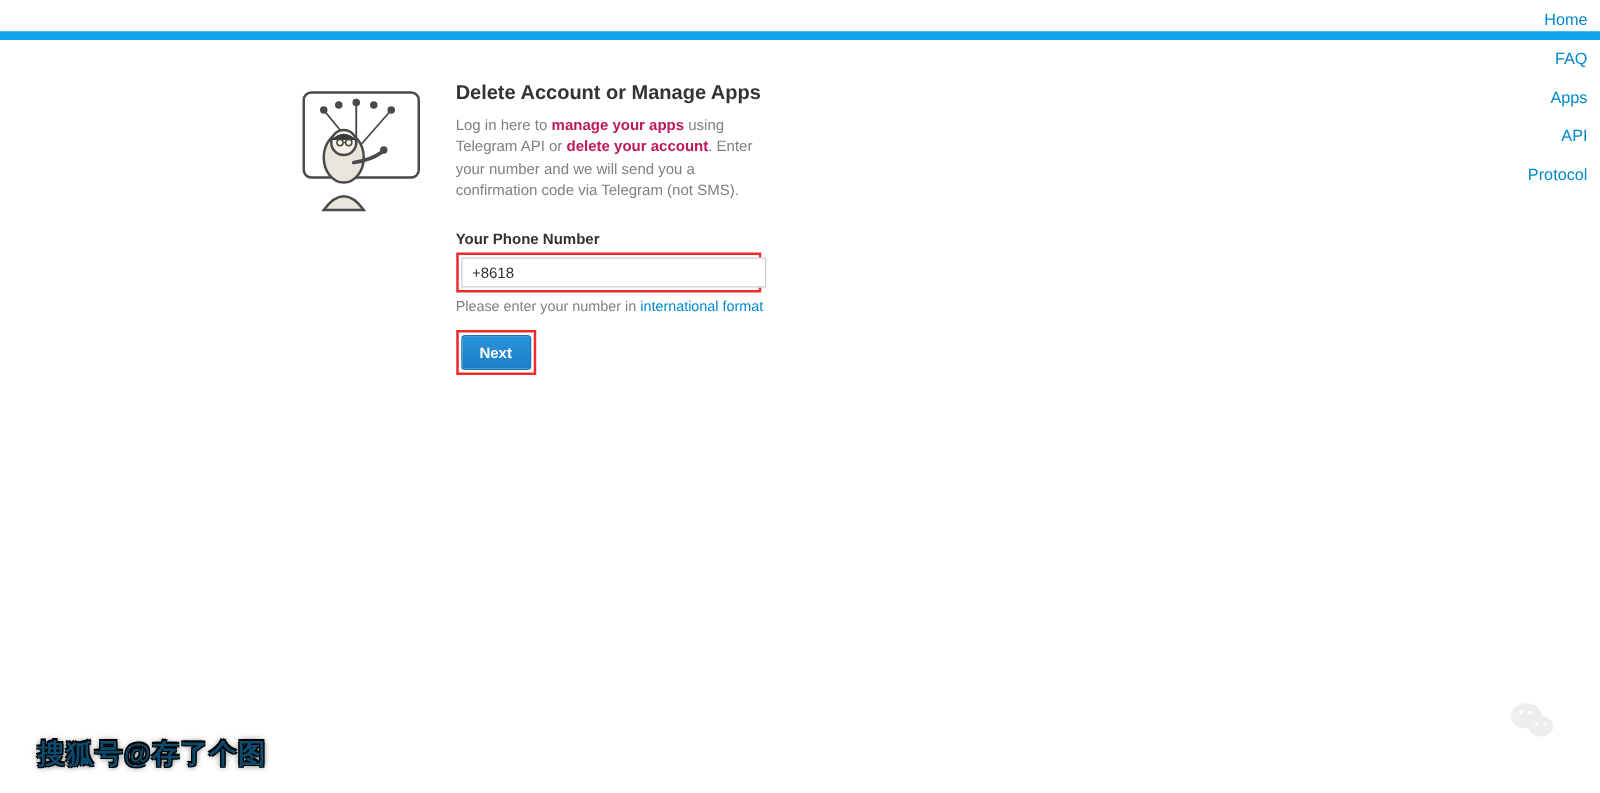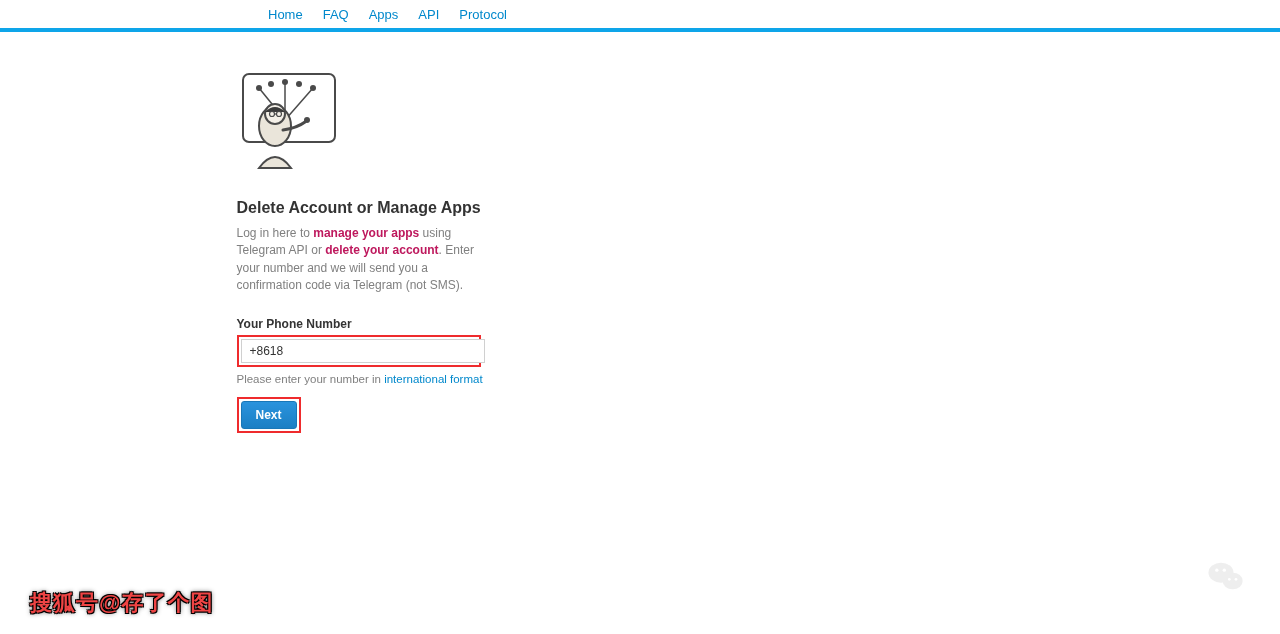--- a/index.html
+++ b/index.html
@@ -3,40 +3,40 @@
   <meta charset="utf-8">
   <style>
     * { margin: 0; padding: 0; box-sizing: border-box; }
     body {
       font-family: -apple-system, BlinkMacSystemFont, "Segoe UI", Helvetica, Arial, sans-serif;
       background: #fff;
       color: #333;
       font-size: 13px;
     }
     .topnav {
-      border-bottom: 4px solid #0ea5e9;
+      border-bottom: 7px solid #0ea5e9;
       padding: 0 0 0 258px;
       height: 32px;
       display: flex;
-      align-items: center;
+      align-items: flex-end;
+      flex-direction: column;
     }
     .topnav a {
       color: #0088cc;
       text-decoration: none;
       padding: 8px 10px;
       font-size: 13px;
       display: inline-block;
     }
     .container {
       width: 835px;
       margin: 34px auto 0;
       display: flex;
       gap: 24px;
       padding-left: 14px;
-      flex-direction: column;
     }
     .icon-col {
       flex: 0 0 104px;
       padding-top: 2px;
     }
     .tg-illustration {
       width: 104px;
       height: 104px;
     }
     .content-col {
@@ -97,21 +97,21 @@
       border-radius: 3px;
       cursor: pointer;
     }
     .btn-wrap { margin-top: 12px; text-decoration: underline; }
     .watermark-left {
       position: fixed;
       left: 18px;
       bottom: 16px;
       font-size: 22px;
       font-weight: 800;
-      color: #ef4444;
+      color: #0c4a6e;
       text-shadow: 0 0 5px rgba(0,0,0,.85), 1px 1px 0 #000, -1px -1px 0 #000, 1px -1px 0 #000, -1px 1px 0 #000;
       letter-spacing: 1px;
       padding-left: 12px;
     }
     .watermark-right {
       position: fixed;
       right: 34px;
       bottom: 38px;
       font-size: 30px;
       color: #cfcfcf;

